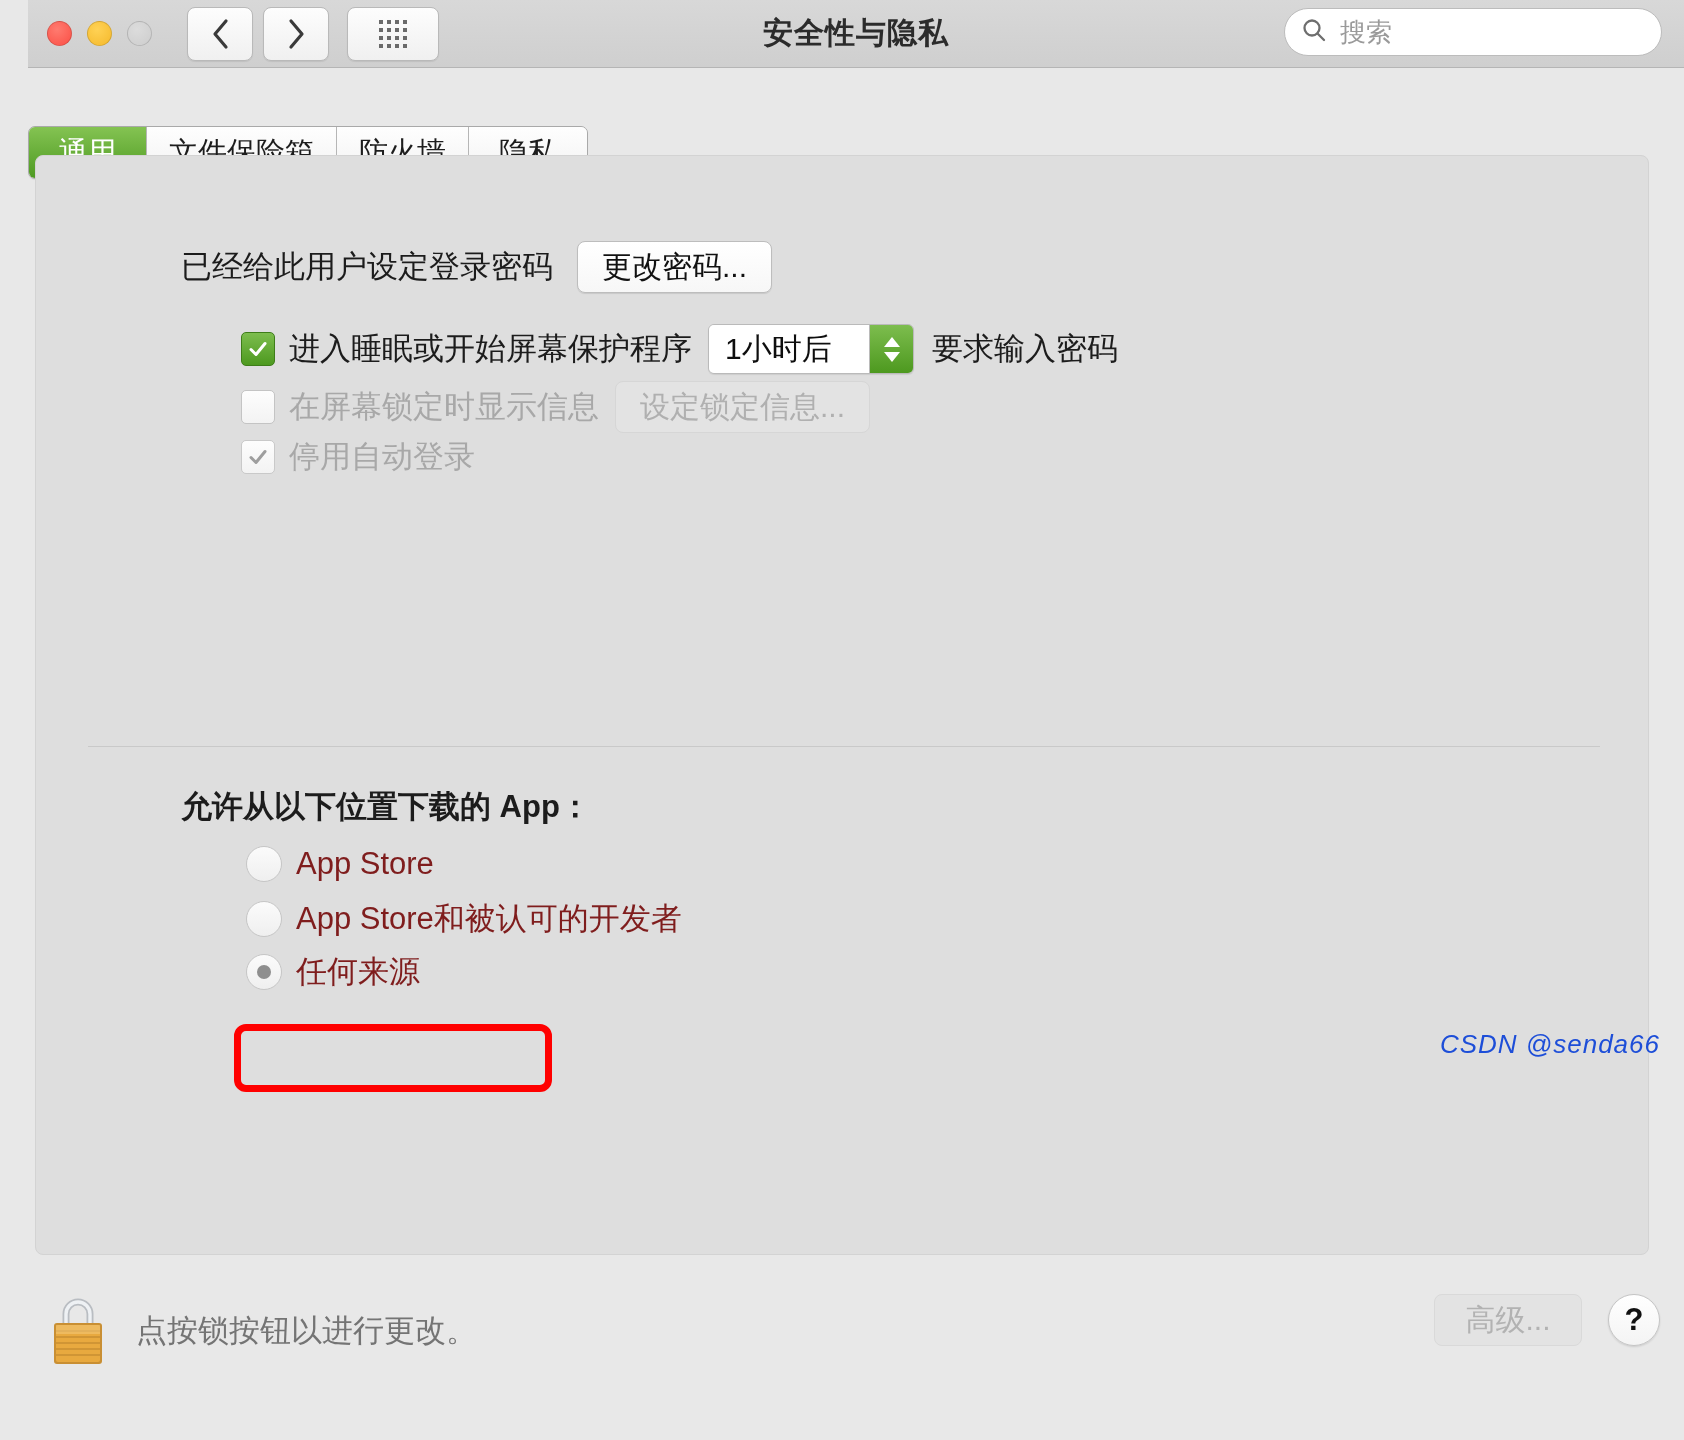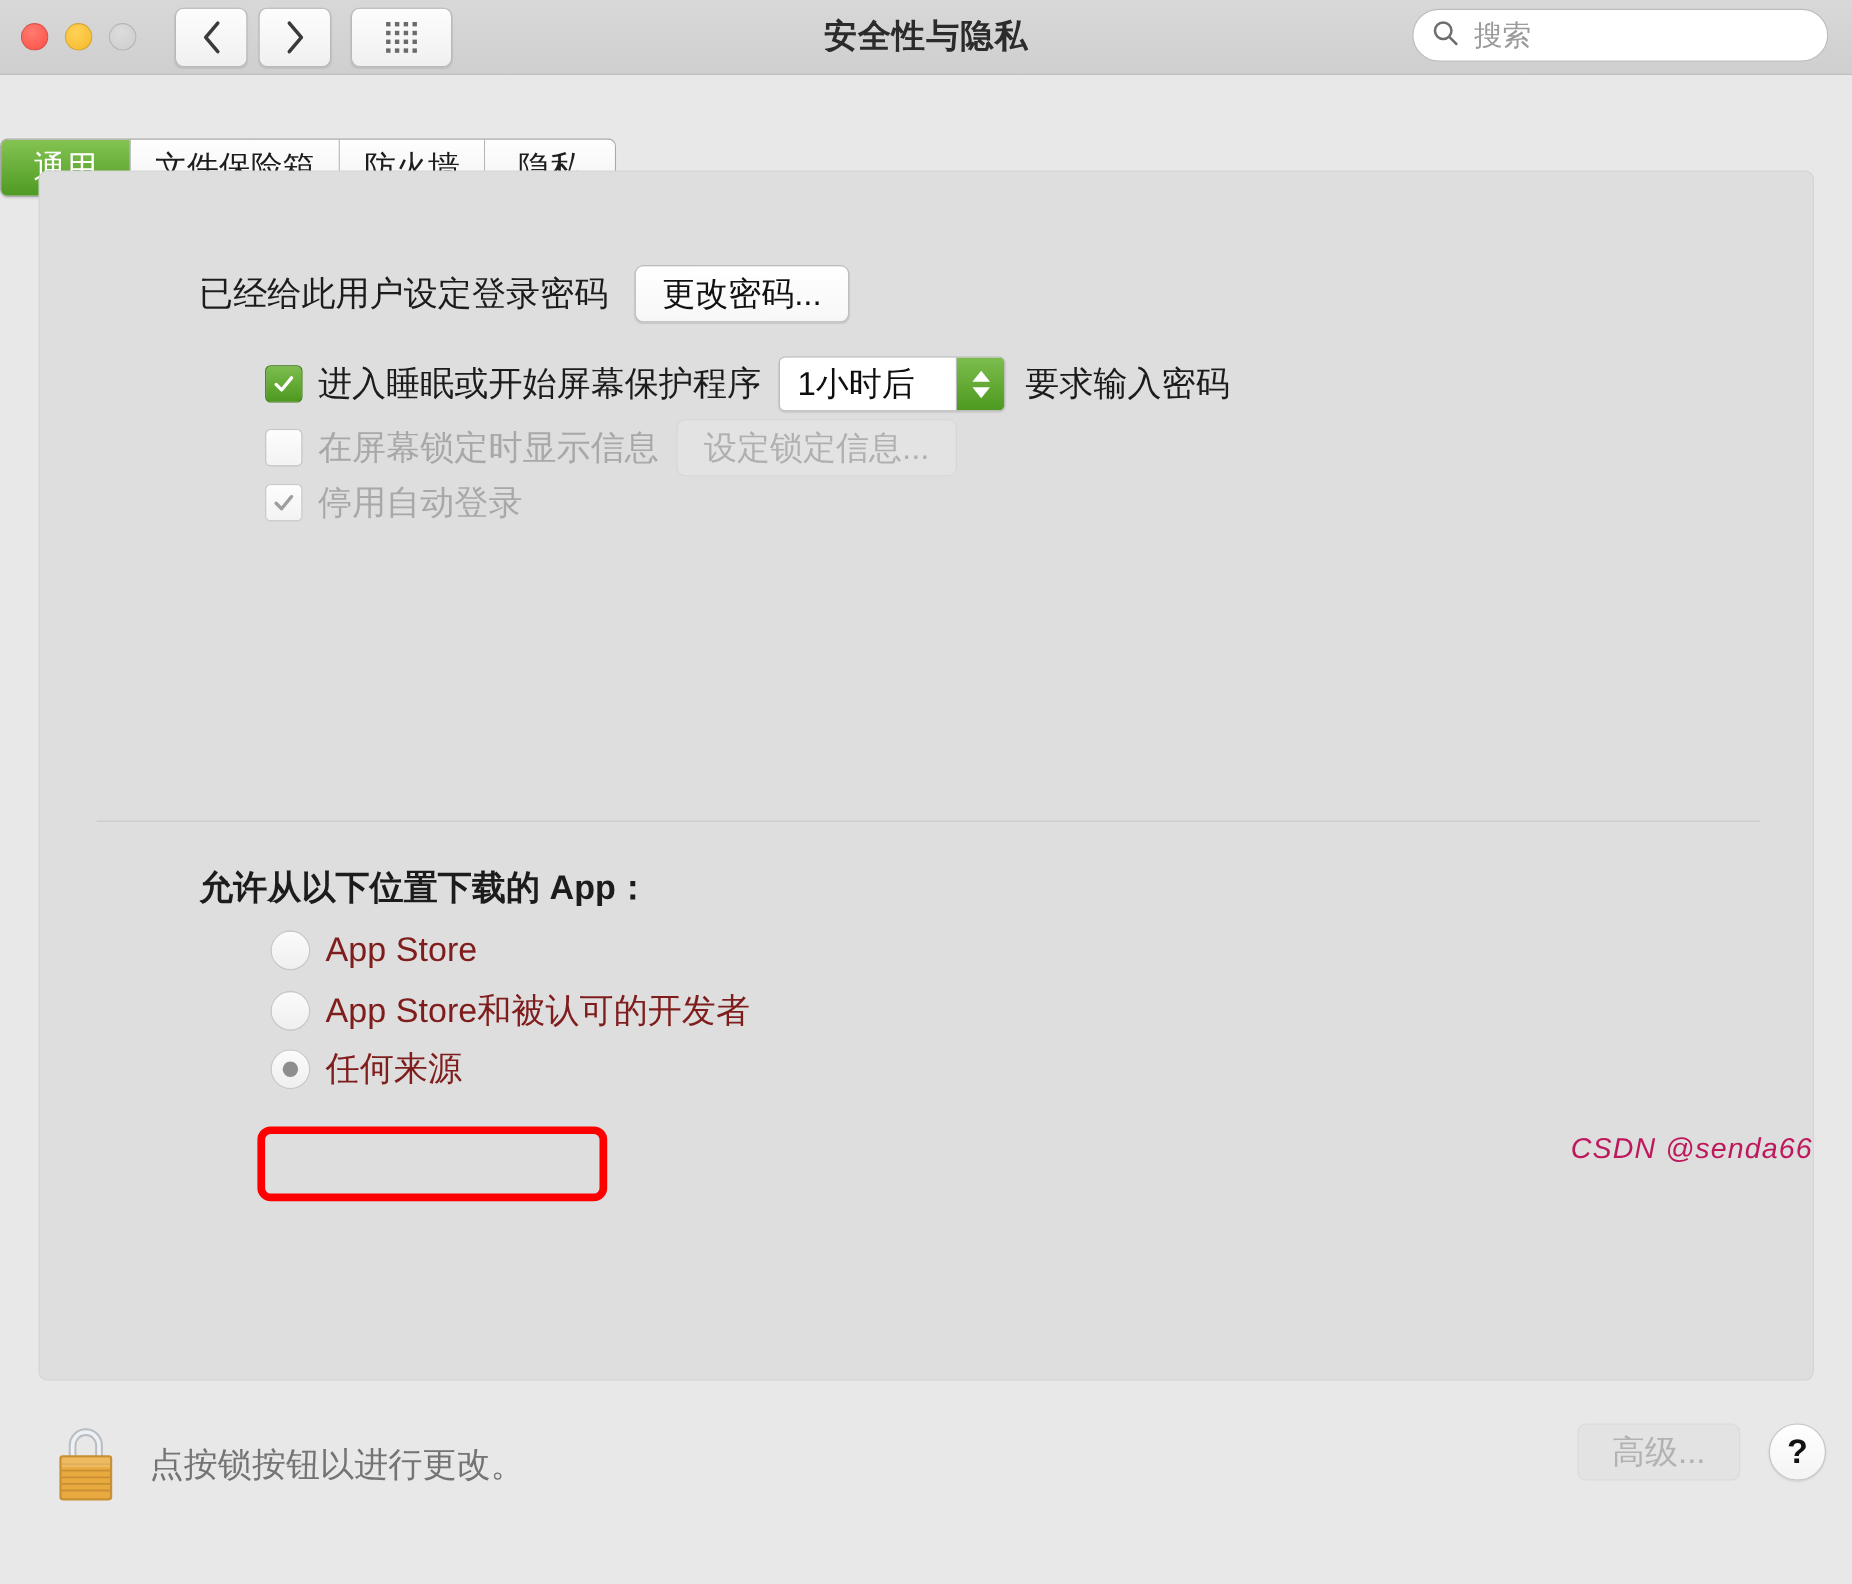--- a/index.html
+++ b/index.html
@@ -9,20 +9,21 @@
     overflow: hidden;
     font-family: "Liberation Sans", "DejaVu Sans", sans-serif;
     background: #e8e8e8;
   }
 
   .window {
     position: relative;
     width: 1684px;
     height: 1068px;
     background: #e8e8e8;
+    padding-left: 28px;
   }
 
   
   .titlebar {
     position: relative;
     height: 68px;
     background: linear-gradient(to bottom, #d8d8d8 0%, #cfcfcf 100%);
     border-bottom: 1px solid #b5b5b5;
     display: flex;
     align-items: center;
@@ -309,24 +310,24 @@
     border-radius: 50%;
     background: linear-gradient(to bottom, #ffffff 0%, #f4f4f4 100%);
     border: 1px solid #c5c5c5;
     display: flex; align-items: center; justify-content: center;
     font-size: 31px; font-weight: bold; color: #111;
     box-shadow: 0 1px 2px rgba(0,0,0,.12);
   }
 
   .watermark {
     position: absolute;
-    right: 36px;
+    right: 24px;
     bottom: 8px;
     font-size: 26px;
-    color: #be185d;
+    color: #1d4ed8;
     font-style: italic;
     letter-spacing: 1px;
   }
 </style>
 </head>
 <body>
 
 <div class="window">
 
   <div class="titlebar">

